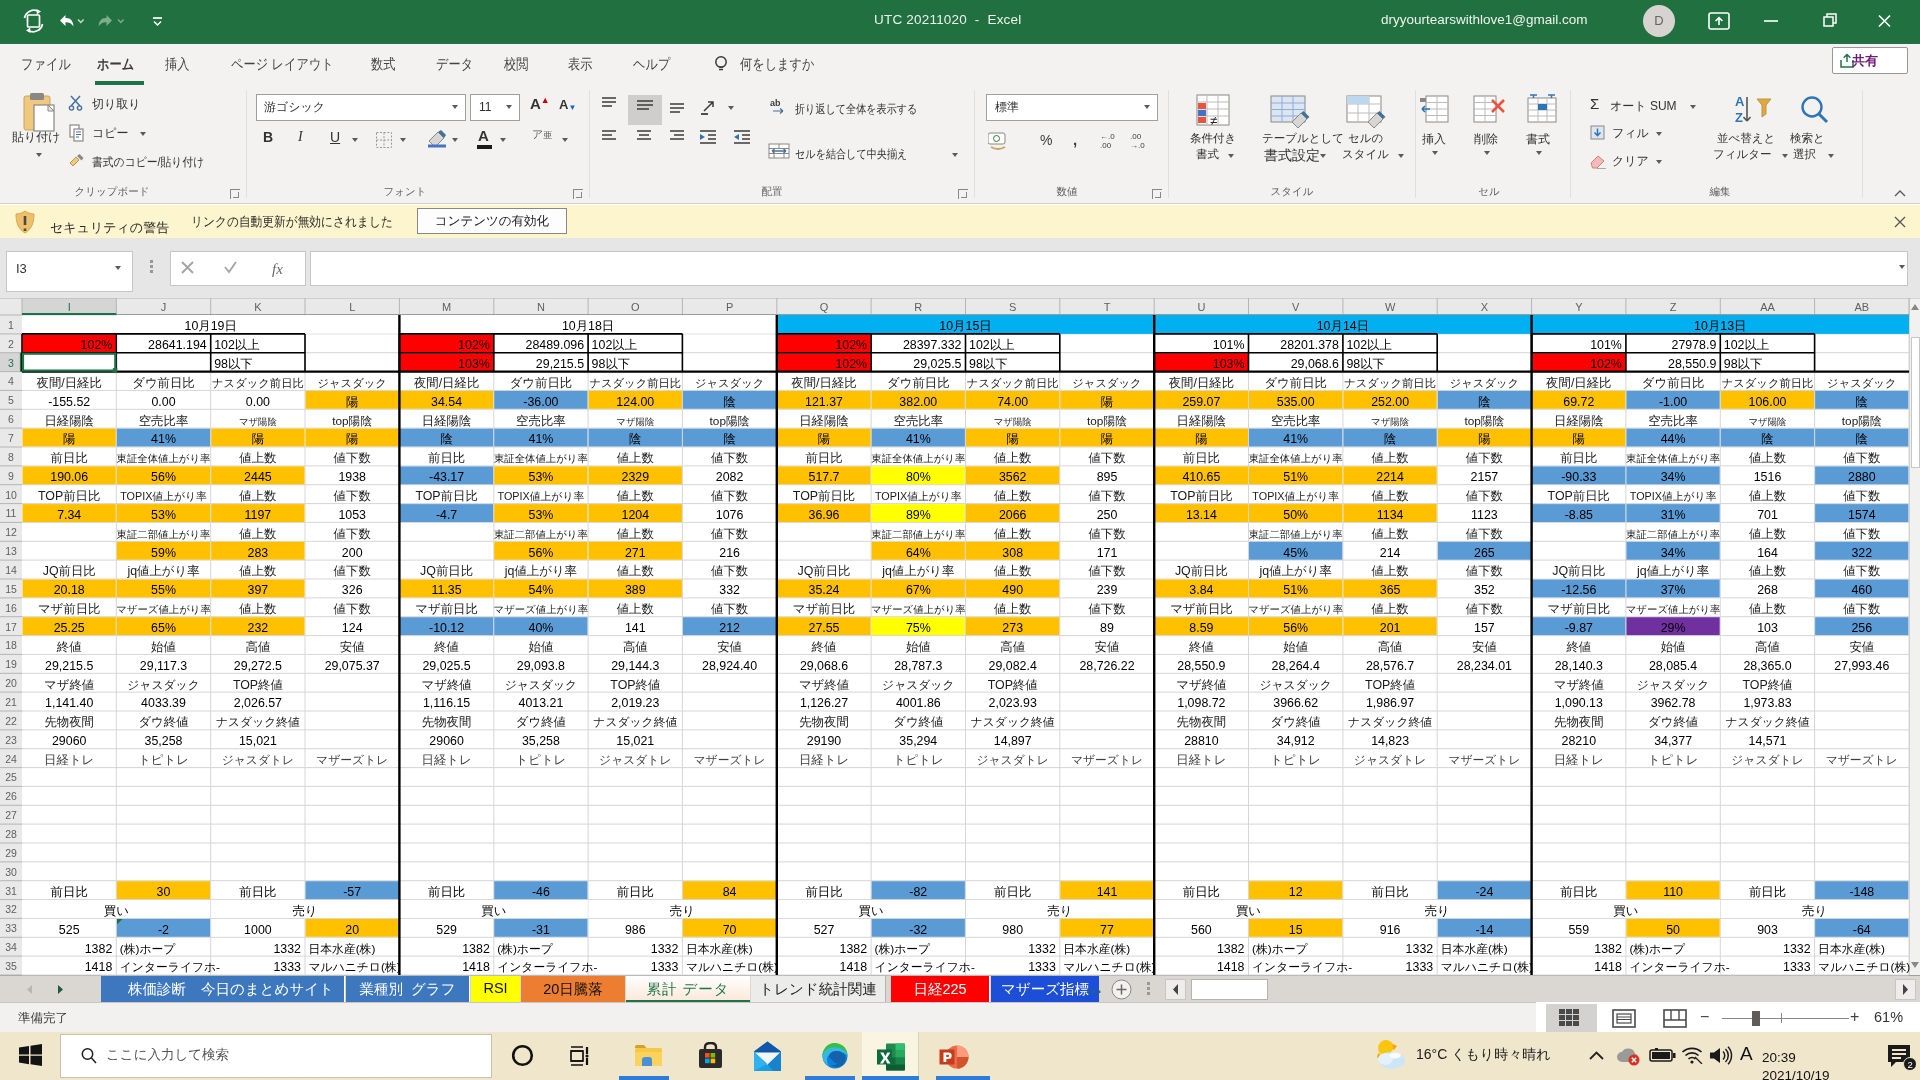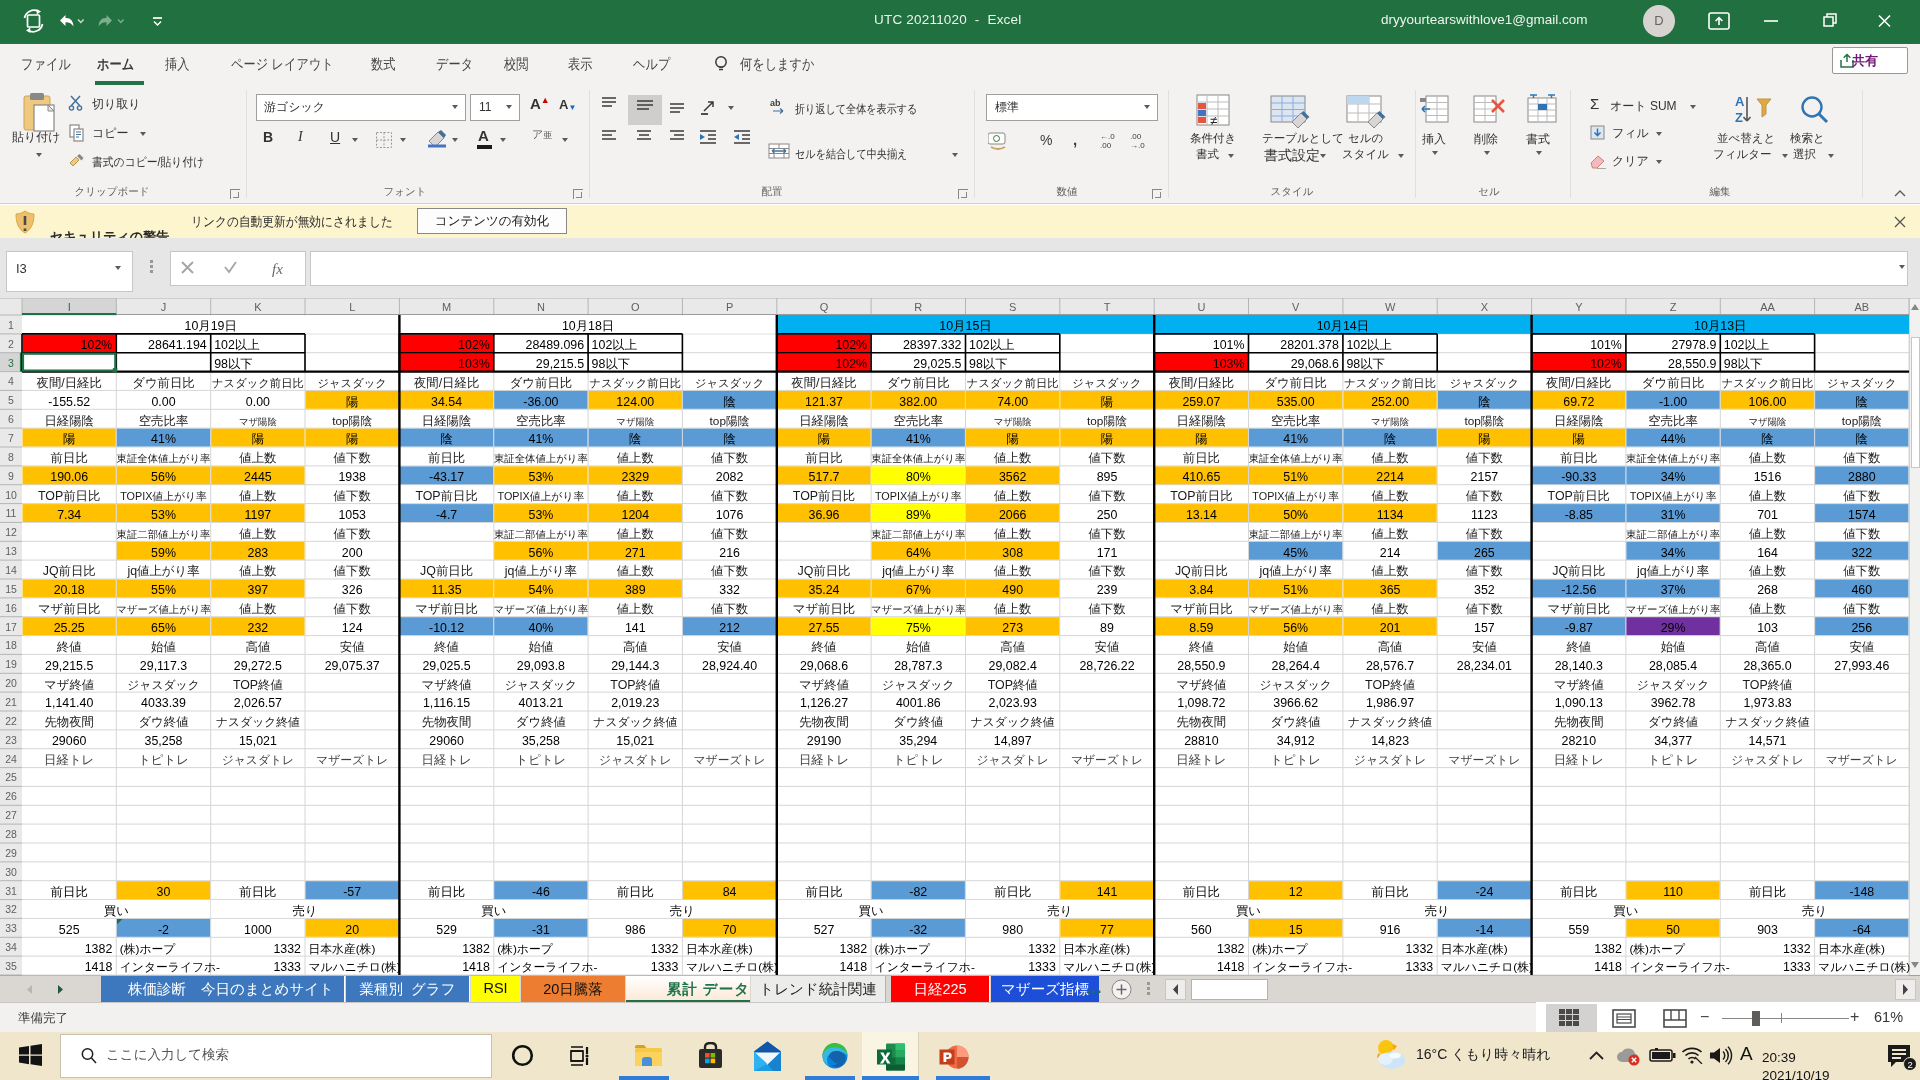--- a/index.html
+++ b/index.html
@@ -305,21 +305,21 @@
  </div>
  <svg class="abs" style="left:1893px;top:103px" width="14" height="10" viewBox="0 0 14 10">
       <path d="M 2 8 l 5 -5 l 5 5" fill="none" stroke="#5a5a5a" stroke-width="1.4"></path>
     </svg>
 </div>
 <div class="abs" id="secbar">
  <svg class="abs" style="left:15px;top:5px" width="20" height="24" viewBox="0 0 20 24">
       <path d="M 10 1 C 13 3 16 4 19 4 C 19 12 17 19 10 23 C 3 19 1 12 1 4 C 4 4 7 3 10 1 z" fill="#eec06c" stroke="#d9a74f"></path>
       <path d="M 10 6 l 0 9 m 0 3.5 l 0 2.5" stroke="#4a4a4a" stroke-width="2.6"></path>
     </svg>
- <span class="abs" style="left:50px;top:23px;font-weight:bold;">セキュリティの警告</span>
+ <span class="abs" style="left:50px;top:14px;font-weight:normal;">セキュリティの警告</span>
  <span class="abs jp9" style="left:191px;top:8px;">リンクの自動更新が無効にされました</span>
  <div class="abs" style="left:417px;top:3px;width:150px;height:26px;background:#fdfdfd;border:1px solid #8a8886;text-align:center;line-height:24px;font-size:12.5px;color:#222">コンテンツの有効化</div>
  <svg class="abs" style="left:1893px;top:10px" width="14" height="14" viewBox="0 0 14 14">
       <path d="M 2 2 l 10 10 m 0 -10 L 2 12" stroke="#555" stroke-width="1.3"></path>
     </svg>
 </div>
 <div class="abs" id="fbar">
  <div class="abs" style="left:6px;top:13px;width:127px;height:41px;background:#fff;border:1px solid #c8c6c4;font-size:13px;color:#333;line-height:33px;padding-left:9px">I3</div>
  <div class="car" style="left:115px;top:28px"></div>
  <div class="dots3" style="left:150px;top:22px"></div>
@@ -335,21 +335,21 @@
 <div class="abs" id="tabbar">
  <svg class="abs" style="left:24px;top:7px" width="50" height="13" viewBox="0 0 50 13">
       <path d="M 8 2 L 3 6.5 L 8 11 z" fill="#b8b6b4"></path>
       <path d="M 34 2 l 5 4.5 l -5 4.5 z" fill="#1e5c38"></path>
     </svg>
  <div class="st" style="left:101px;width:113px;background:#3d77bd;color:#fff;border-right:1px solid #fff">株価診断</div>
  <div class="st" style="left:191px;width:154px;background:#3d77bd;color:#fff;border-right:1px solid #fff">今日のまとめサイト</div>
  <div class="st" style="left:346px;width:124px;background:#3d77bd;color:#fff;border-right:1px solid #fff">業種別&nbsp;&nbsp;グラフ</div>
  <div class="st" style="left:471px;width:49px;background:#ffff00;color:#111;">RSI</div>
  <div class="st" style="left:521px;width:104px;background:#ed7d31;color:#111;">20日騰落</div>
- <div class="st" style="left:626px;width:124px;background:linear-gradient(#ffffff,#fce9da);color:#20744a;font-weight:bold;border-bottom:2.5px solid #217346;letter-spacing:1px;text-align:right;">累計 データ</div>
+ <div class="st" style="left:626px;width:124px;background:linear-gradient(#ffffff,#fce9da);color:#20744a;font-weight:normal;border-bottom:2.5px solid #217346;letter-spacing:1px;">累計 データ</div>
  <div class="st" style="left:751px;width:135px;background:#ececeb;color:#222;border-right:1px solid #b5b2af">トレンド統計関連</div>
  <div class="st" style="left:891px;width:99px;background:#ff0000;color:#fff;border-right:1px solid #fff">日経225</div>
  <div class="st" style="left:991px;width:108px;background:#1d4ed8;color:#fff;overflow:hidden">マザーズ指標</div>
  <div class="abs" style="left:1086px;top:3px;color:#217346;font-weight:bold;letter-spacing:1px">...</div>
  <svg class="abs" style="left:1111px;top:3px" width="21" height="21" viewBox="0 0 21 21">
       <circle cx="10.5" cy="10.5" r="9.5" fill="#f4f2f1" stroke="#8a8886"></circle>
       <path d="M 10.5 5.5 l 0 10 M 5.5 10.5 l 10 0" stroke="#6a6866" stroke-width="1.5"></path>
     </svg>
  <div class="dots3" style="left:1147px;top:6px"></div>
  <div class="abs" style="left:1165px;top:3px;width:21px;height:21px;background:#efedec;border:1px solid #c8c6c4"><svg width="19" height="19" viewBox="0 0 19 19">

